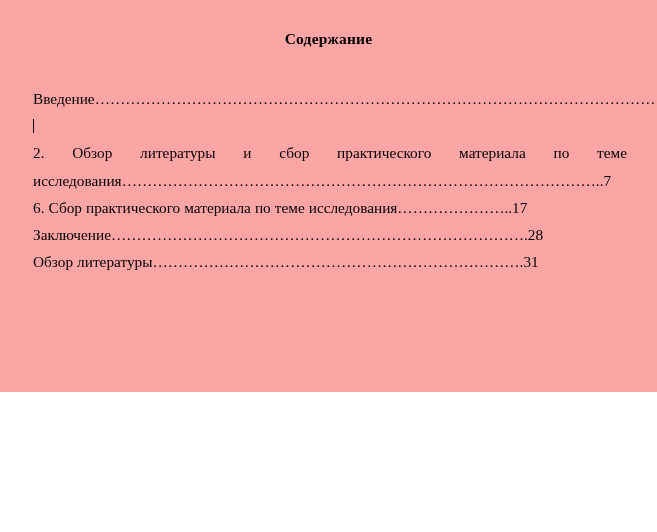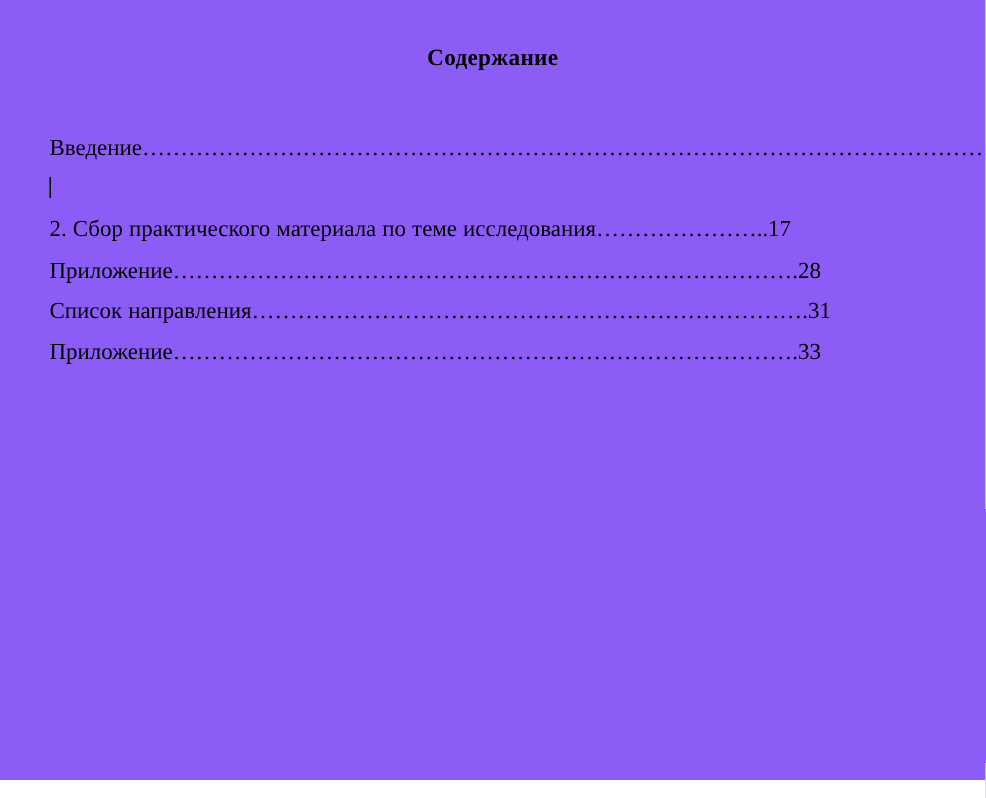--- a/index.html
+++ b/index.html
@@ -9,25 +9,25 @@
   }
   body {
     width: 657px;
     height: 532px;
     overflow: hidden;
     font-family: "Liberation Serif", "DejaVu Serif", serif;
     color: #000000;
   }
   .page {
     width: 657px;
-    height: 520px;
+    height: 392px;
     box-sizing: border-box;
     padding: 0;
     position: relative;
-    background: #8b5cf6;
+    background: #fca5a5;
   }
   .doc-title {
     text-align: center;
     font-weight: bold;
     font-size: 15.5px;
     margin: 0;
     padding-top: 30px;
     letter-spacing: 0.2px;
   }
   .toc {
@@ -69,34 +69,34 @@
 
   <h1 class="doc-title">Содержание</h1>
 
   <ul class="toc">
 
     <li class="toc-entry">
       <span class="toc-text">Введение…………………………………………………………………………………………………………...3</span><span class="caret"></span>
     </li>
 
 
-
-
-    <li class="toc-entry">
-      <span class="toc-text">2. Сбор практического материала по теме исследования…………………..17</span>
+    <li class="toc-entry justify-full">
+      <span class="toc-text">2.  Обзор  литературы  и  сбор  практического  материала  по  теме исследования…………………………………………………………………………………..7</span>
     </li>
 
 
     <li class="toc-entry">
-      <span class="toc-text">Приложение……………………………………………………………………….28</span>
+      <span class="toc-text">6. Сбор практического материала по теме исследования…………………..17</span>
+    </li>
+
+
+    <li class="toc-entry">
+      <span class="toc-text">Заключение……………………………………………………………………….28</span>
     </li>
 
     <li class="toc-entry">
-      <span class="toc-text">Список направления……………………………………………………………….31</span>
+      <span class="toc-text">Обзор литературы……………………………………………………………….31</span>
     </li>
 
-    <li class="toc-entry">
-      <span class="toc-text">Приложение……………………………………………………………………….33</span>
-    </li>
 
   </ul>
 
 </div>
 
 </body></html>

